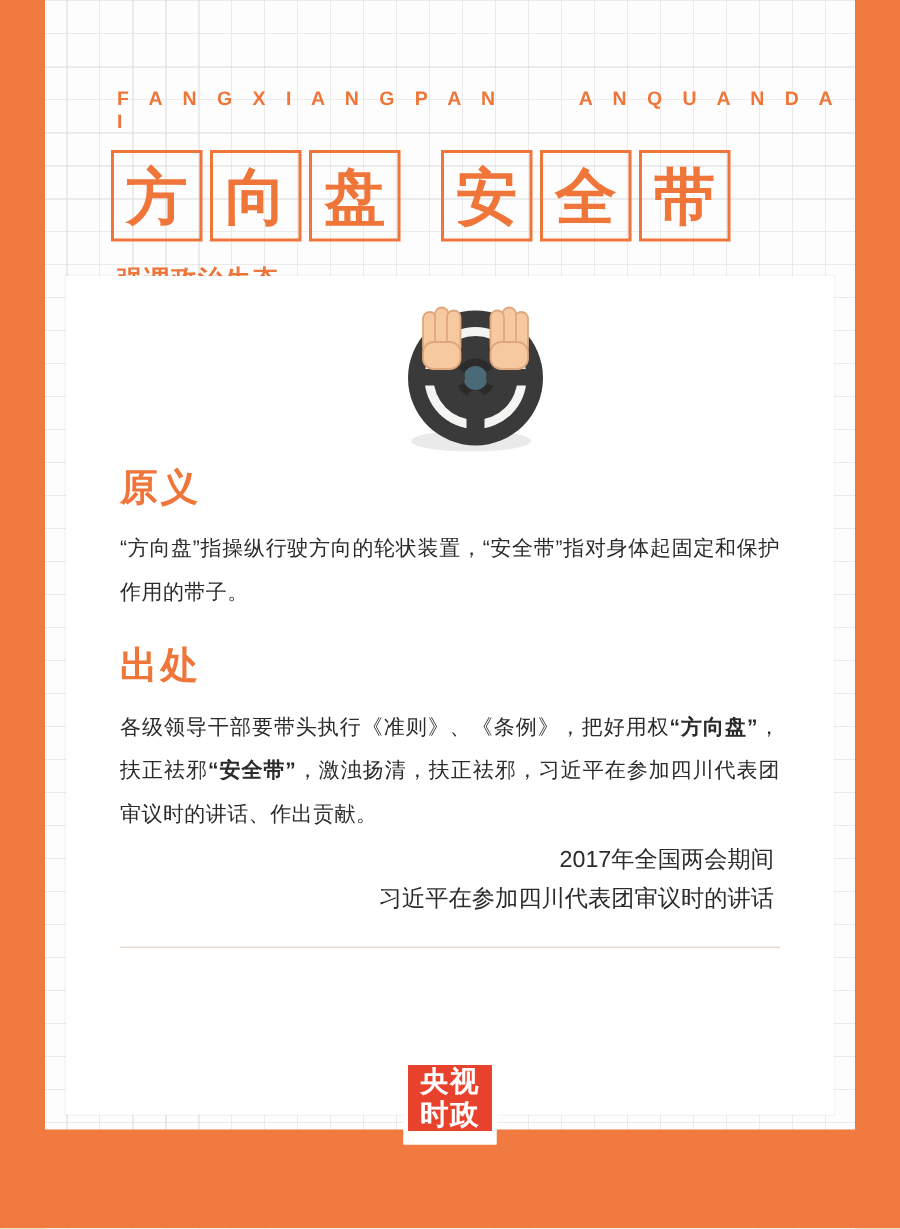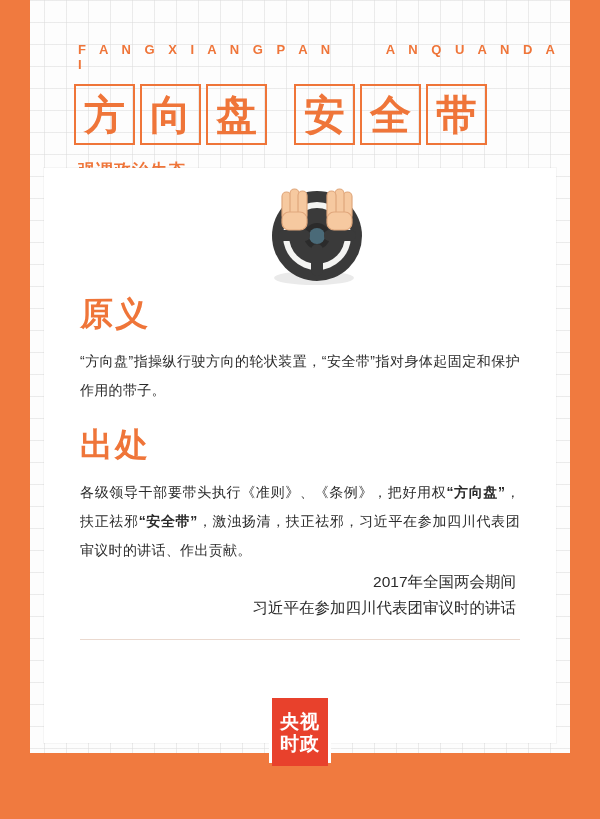--- a/index.html
+++ b/index.html
@@ -46,21 +46,21 @@
   .band-top-left {
     position: absolute;
     left: 0; top: 0;
     width: 30px; height: 30px;
     background: #f07a3f;
   }
 
   .inner {
     position: absolute;
     left: 30px;
-    top: 0;
+    top: 16px;
     width: 540px;
     bottom: 66px;
   }
 
   
   .pinyin {
     margin: 42px 0 0 48px;
     color: #ef7539;
     font-size: 13px;
     letter-spacing: 5px;
@@ -121,21 +121,21 @@
     top: 6px;
     width: 122px;
     height: 122px;
   }
 
   .section {
     padding: 0 36px;
   }
   .sec-title {
     color: #ef7539;
-    font-size: 33px;
+    font-size: 25px;
     font-weight: bold;
     margin: 6px 0 10px 0;
     letter-spacing: 2px;
   }
   .sec-title.second {
     margin-top: 18px;
   }
   .body-text {
     color: #2b2b2b;
     font-size: 14px;
@@ -170,21 +170,21 @@
     height: 62px;
     background: #ffffff;
     border: 3px solid #ffffff;
     box-sizing: border-box;
     display: flex;
     align-items: center;
     justify-content: center;
   }
   .logo-inner {
     width: 56px;
-    height: 68px;
+    height: 44px;
     background: #e8412c;
     color: #ffffff;
     font-size: 19px;
     font-weight: bold;
     line-height: 22px;
     display: flex;
     flex-direction: column;
     align-items: center;
     justify-content: center;
     letter-spacing: 1px;

